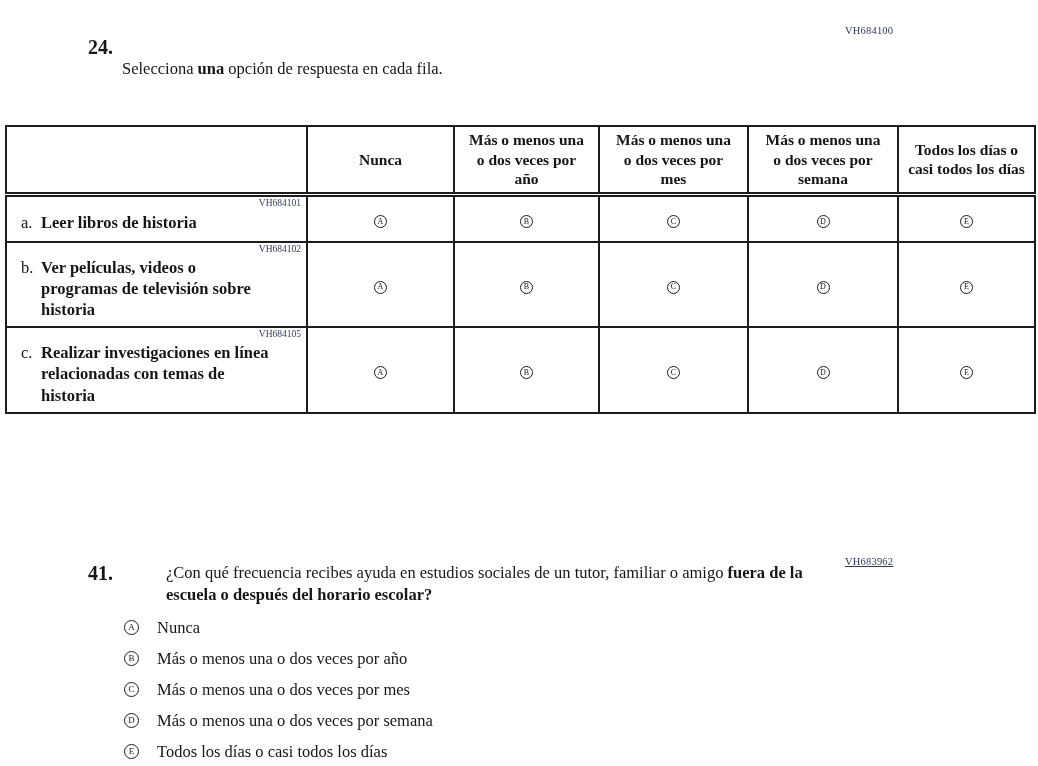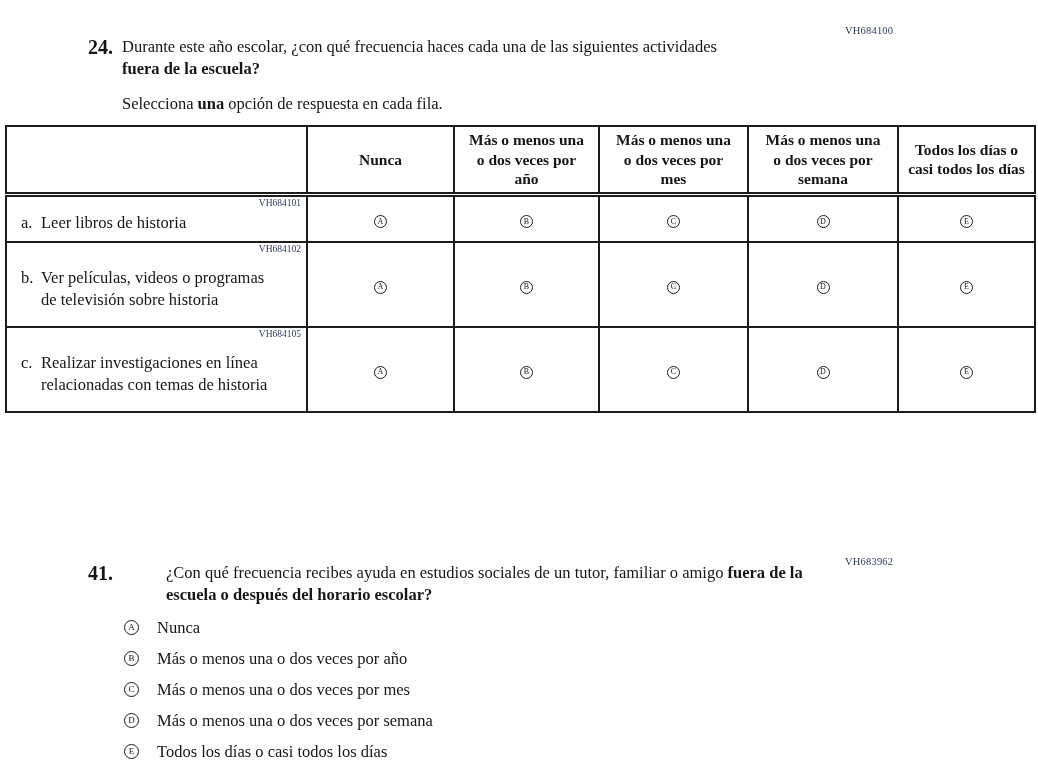--- a/index.html
+++ b/index.html
@@ -13,32 +13,32 @@
   .page { position: relative; width: 1038px; height: 556px; }
 
   
   .qcode {
     position: absolute;
     font-size: 10.5px;
     letter-spacing: 0.2px;
     color: #2e3a59;
   }
   #code24 { left: 845px; top: 25px; }
-  #code25 { left: 845px; top: 556px; }
+  #code25 { left: 845px; top: 556px; text-decoration: underline; }
 
   
   .qblock { position: absolute; display: flex; }
   .q24 { left: 88px; top: 36px; }
   .q25 { left: 88px; top: 562px; }
   .qnum { font-weight: bold; font-size: 20px; width: 34px; flex: 0 0 34px; }
   .qtext { font-size: 16.5px; line-height: 1.32; }
   .q24 .qtext { width: 620px; }
   .q25 .qtext { width: 655px; margin-left: 44px; }
   .prompt strong, .instruction strong { font-weight: bold; }
-  .instruction { margin-top: 13px; }
+  .instruction { margin-top: 22px; }
 
   
   table.matrix {
     position: absolute;
     left: 5px;
     top: 125px;
     width: 1029px;
     border-collapse: collapse;
     table-layout: fixed;
   }
@@ -63,21 +63,21 @@
   }
   .row-code {
     position: absolute;
     top: 1px;
     right: 5px;
     font-size: 9.5px;
     color: #2e3a59;
   }
   .item { display: flex; font-size: 16.5px; line-height: 1.28; }
   .item-letter { width: 26px; flex: 0 0 26px; padding-left: 6px; }
-  .item-text { width: 235px; }
+  .item-text { width: 235px; font-weight: bold; }
   tr.row-a td { height: 48px; margin-top: 47px; }
   tr.row-b td { height: 85px; margin-left: 32px; }
   tr.row-c td { height: 85px; }
   tr.row-d td { height: 61px; }
   td.opt { text-align: center; vertical-align: middle; }
 
   
   .bubble {
     display: inline-flex;
     align-items: center;
@@ -102,21 +102,20 @@
 </head>
 <body>
 
 <div class="page">
 
   <span class="qcode" id="code24">VH684100</span>
 
   <div class="qblock q24">
     <span class="qnum">24.</span>
     <div class="qtext">
-      <p class="prompt"><span>Durante este año escolar, ¿con qué frecuencia haces cada una de las siguientes actividades </span><strong>fuera de la escuela?</strong></p>
       <p class="instruction"><span>Selecciona </span><strong>una</strong><span> opción de respuesta en cada fila.</span></p>
     </div>
   </div>
 
   <table class="matrix">
     <colgroup>
       <col style="width:301px">
       <col style="width:147px">
       <col style="width:145px">
       <col style="width:149px">

